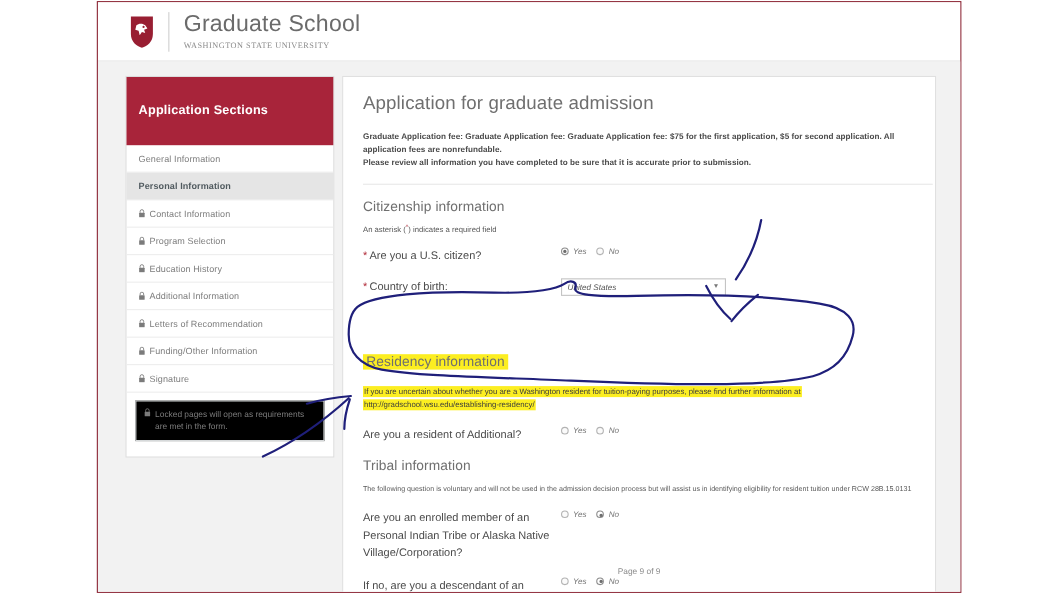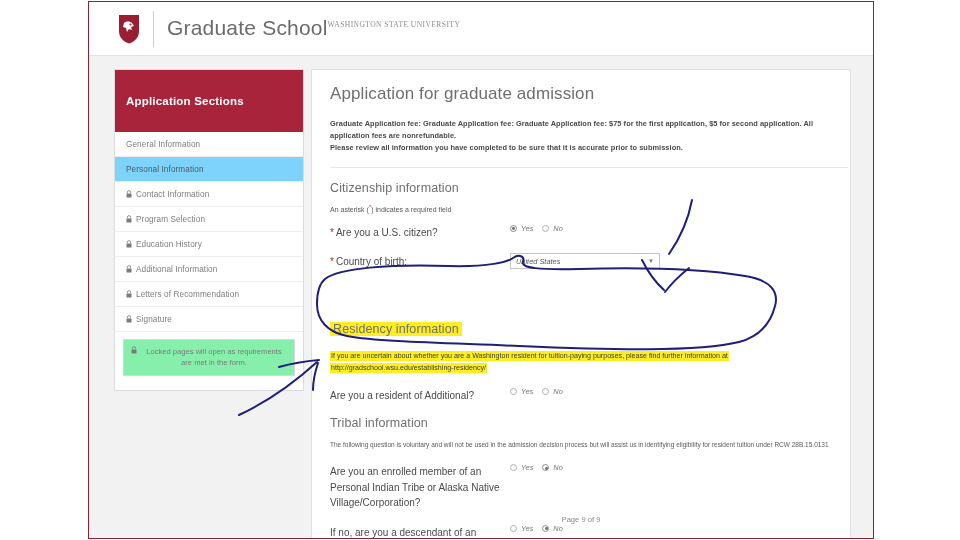--- a/index.html
+++ b/index.html
@@ -27,21 +27,21 @@
     background: #ffffff;
     border-bottom: 1px solid #e2e2e2;
     display: flex; align-items: center;
     padding-left: 28px;
   }
   .logo-shield { width: 24px; height: 30px; flex: none; }
   .logo-divider {
     width: 1px; height: 36px; background: #cfcfcf;
     margin: 0 13px 0 12px;
   }
-  .logo-text { display: flex; flex-direction: row; justify-content: space-between; }
+  .logo-text { display: flex; flex-direction: column; justify-content: space-between; }
   .logo-title {
     font-size: 21px; color: #6b6b6b; letter-spacing: .2px;
     font-weight: 400; line-height: 1.05;
   }
   .logo-sub {
     font-size: 7.5px; color: #8d8d8d; letter-spacing: .45px;
     margin-top: 3px; font-family: "Liberation Serif", serif;
   }
 
   
@@ -63,28 +63,28 @@
     font-size: 11.5px; font-weight: bold;
     padding: 25px 11px; letter-spacing: .2px;
   }
   .side-item {
     font-size: 8.2px; color: #7d7d7d;
     padding: 7.5px 11px;
     border-bottom: 1px solid #ededed;
     display: flex; align-items: center; gap: 4px;
     letter-spacing: .1px;
   }
-  .side-item.active { background: #7dd3fc; color: #505a5f; }
+  .side-item.active { background: #e5e5e5; color: #505a5f; font-weight: bold; }
   .lock-ico { width: 6px; height: 8px; flex: none; display:block; }
   #side-note {
     margin: 7px 8px 14px 8px;
-    background: #86efac; border: 1px solid #d6d9da;
+    background: #000000; border: 1px solid #d6d9da;
     font-size: 7.6px; color: #7b7b7b;
     padding: 6px 7px; line-height: 1.5;
-    display: flex; gap: 4px; text-align: center;
+    display: flex; gap: 4px;
   }
 
   
   #content {
     position: absolute; left: 222px; top: 13px;
     width: 540px; height: 470px;
     background: #ffffff;
     border: 1px solid #e0e0e0;
     padding: 14px 2px 0 18px;
   }
@@ -226,20 +226,27 @@
                 <path d="M1.4 3.4 V2.2 A1.6 1.6 0 0 1 4.6 2.2 V3.4" fill="none" stroke="#7b7b7b" stroke-width="0.8"></path>
                 <rect x="0.5" y="3.4" width="5" height="4.1" rx="0.5" fill="#7b7b7b"></rect>
               </svg>
               <span>Letters of Recommendation</span>
             </div>
             <div class="side-item">
               <svg class="lock-ico" viewBox="0 0 6 8">
                 <path d="M1.4 3.4 V2.2 A1.6 1.6 0 0 1 4.6 2.2 V3.4" fill="none" stroke="#7b7b7b" stroke-width="0.8"></path>
                 <rect x="0.5" y="3.4" width="5" height="4.1" rx="0.5" fill="#7b7b7b"></rect>
               </svg>
+              <span>Funding/Other Information</span>
+            </div>
+            <div class="side-item">
+              <svg class="lock-ico" viewBox="0 0 6 8">
+                <path d="M1.4 3.4 V2.2 A1.6 1.6 0 0 1 4.6 2.2 V3.4" fill="none" stroke="#7b7b7b" stroke-width="0.8"></path>
+                <rect x="0.5" y="3.4" width="5" height="4.1" rx="0.5" fill="#7b7b7b"></rect>
+              </svg>
               <span>Signature</span>
             </div>
           </div>
         <div id="side-note">
           <svg class="lock-ico" viewBox="0 0 6 8">
             <path d="M1.4 3.4 V2.2 A1.6 1.6 0 0 1 4.6 2.2 V3.4" fill="none" stroke="#7b7b7b" stroke-width="0.8"></path>
             <rect x="0.5" y="3.4" width="5" height="4.1" rx="0.5" fill="#7b7b7b"></rect>
           </svg>
           <span>Locked pages will open as requirements are met in the form.</span>
         </div>

